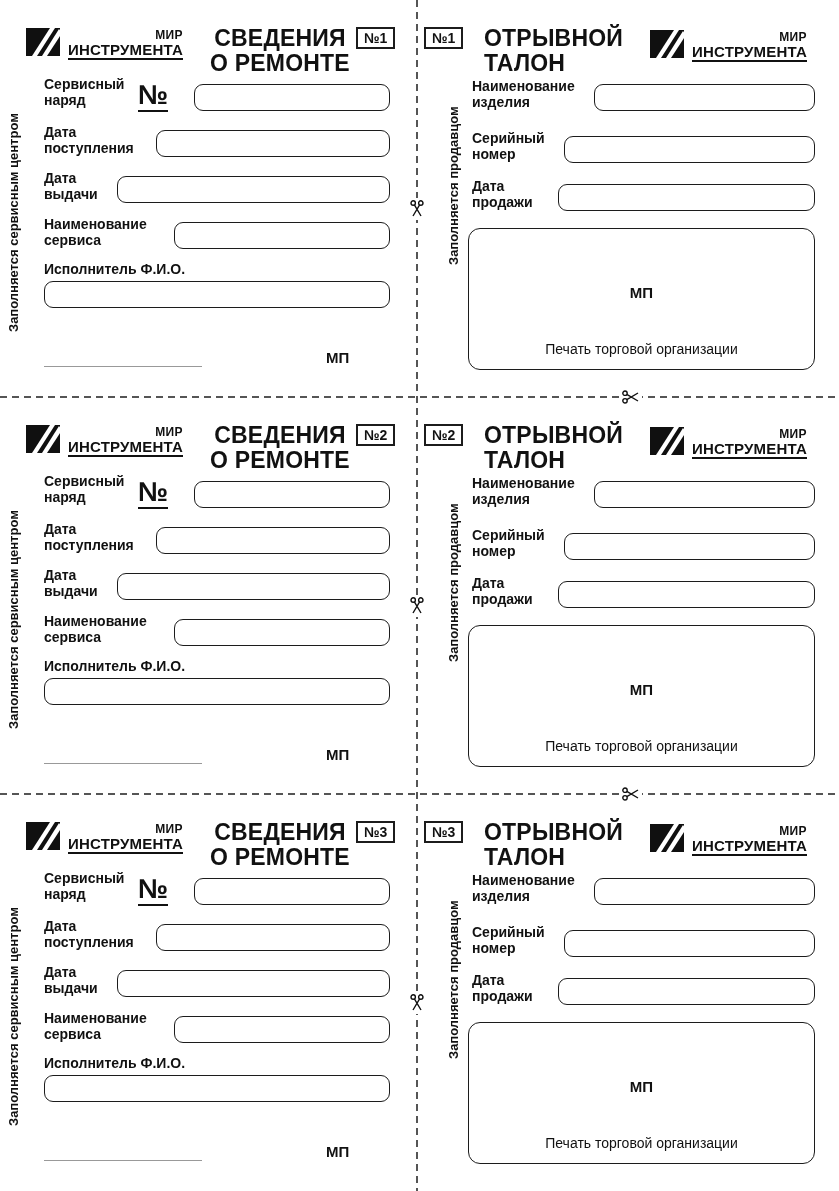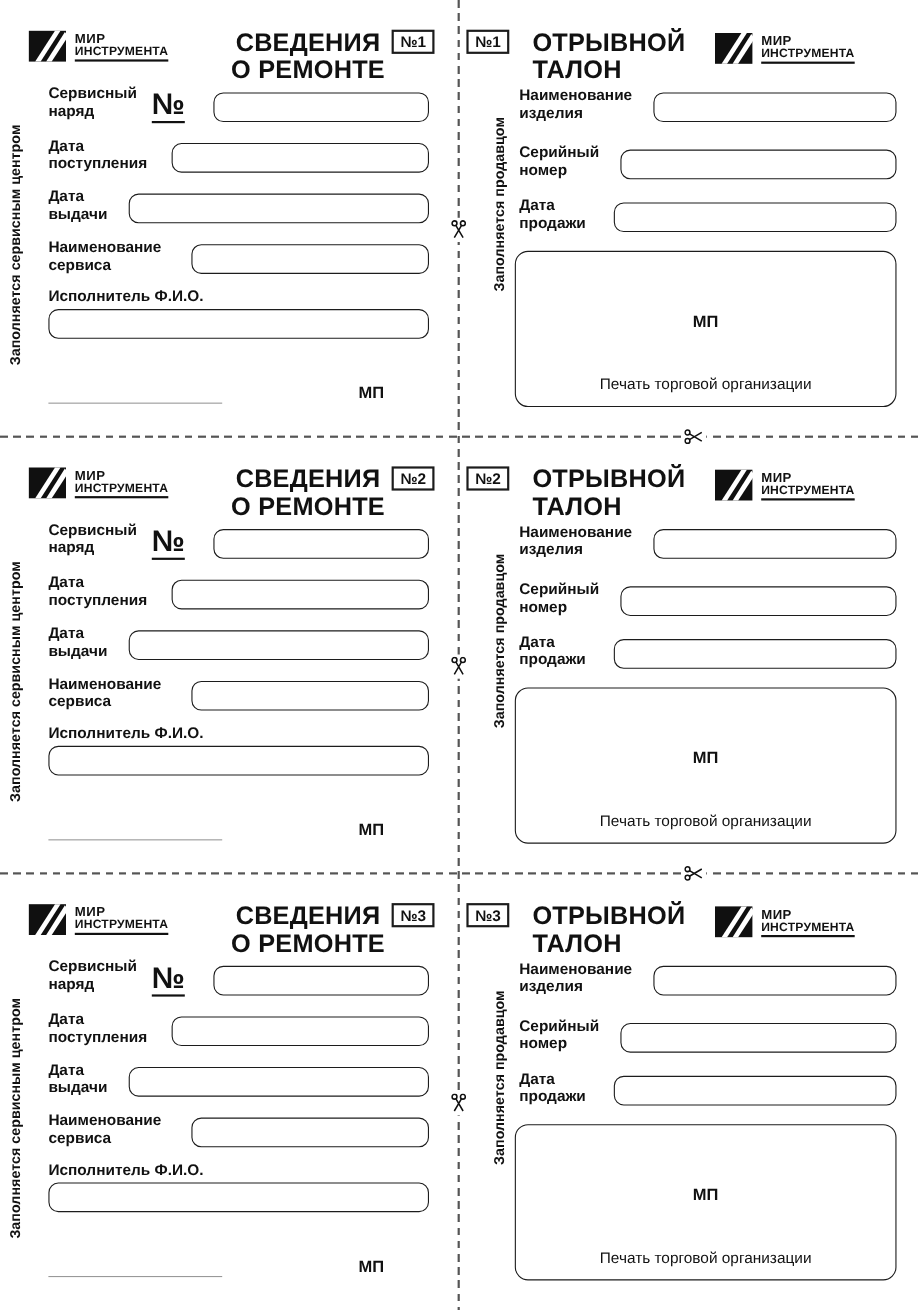--- a/index.html
+++ b/index.html
@@ -10,22 +10,22 @@
   .vcut { position:absolute; left:416px; top:0; width:2px; height:1191px;
           background:repeating-linear-gradient(to bottom,#555 0 7px,transparent 7px 12px); }
   .hcut { position:absolute; left:0; width:839px; height:2px;
           background:repeating-linear-gradient(to right,#555 0 7px,transparent 7px 12px); }
 
   .section { position:absolute; left:0; width:839px; height:397px; }
   .s1 { top:0; } .s2 { top:397px; } .s3 { top:794px; }
 
   .brand { position:absolute; display:flex; align-items:flex-start; gap:4px; }
   .brand-text { font-weight:700; line-height:1.05; }
-  .brand-l1 { display:block; font-size:12px; margin-top:3px; letter-spacing:.4px; }
-  .brand-l2 { display:block; font-size:11px; border-bottom:2px solid #111; padding-bottom:1px; letter-spacing:.2px; }
+  .brand-l1 { display:block; font-size:12px; margin-top:3px; letter-spacing:.4px;text-align:right; }
+  .brand-l2 { display:block; font-size:15px; border-bottom:2px solid #111; padding-bottom:1px; letter-spacing:.2px; }
 
   .title { position:absolute; font-weight:700; font-size:23px; line-height:1.1; letter-spacing:.2px; }
   .badge { position:absolute; border:2px solid #1c1c1c; font-weight:700; font-size:14px;
            padding:1px 6px; background:#fff; }
 
   .side { position:absolute; writing-mode:vertical-rl; transform:rotate(180deg);
           font-weight:700; font-size:13px; text-align:center; width:18px; color:#111; }
 
   .label { position:absolute; font-weight:700; font-size:14px; line-height:1.15; }
   .box { position:absolute; border:1.5px solid #1c1c1c; border-radius:9px; background:#fff; height:27px; }

